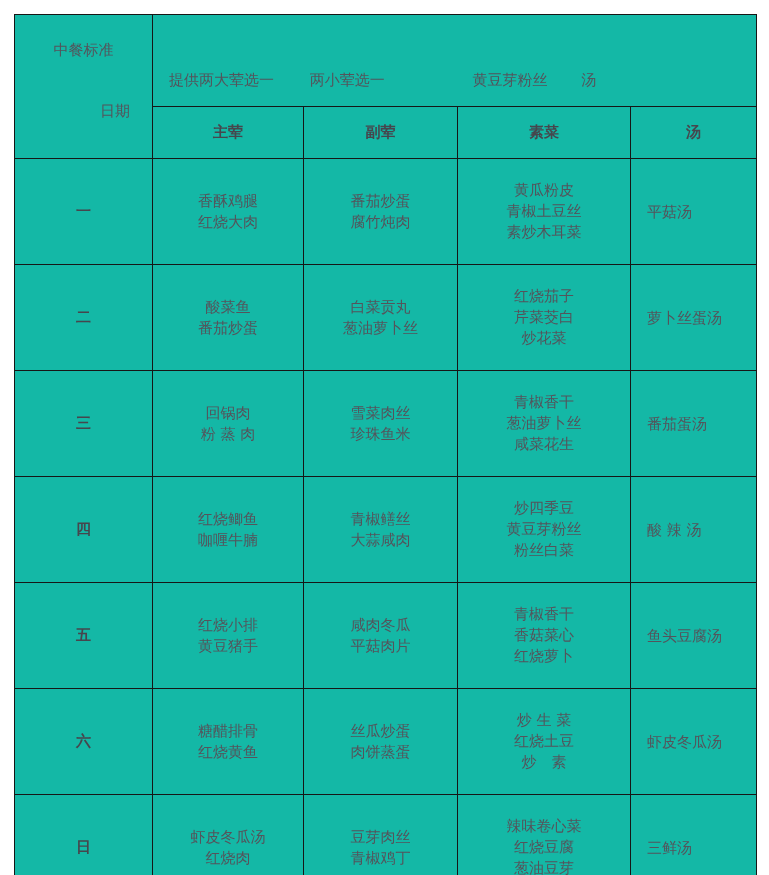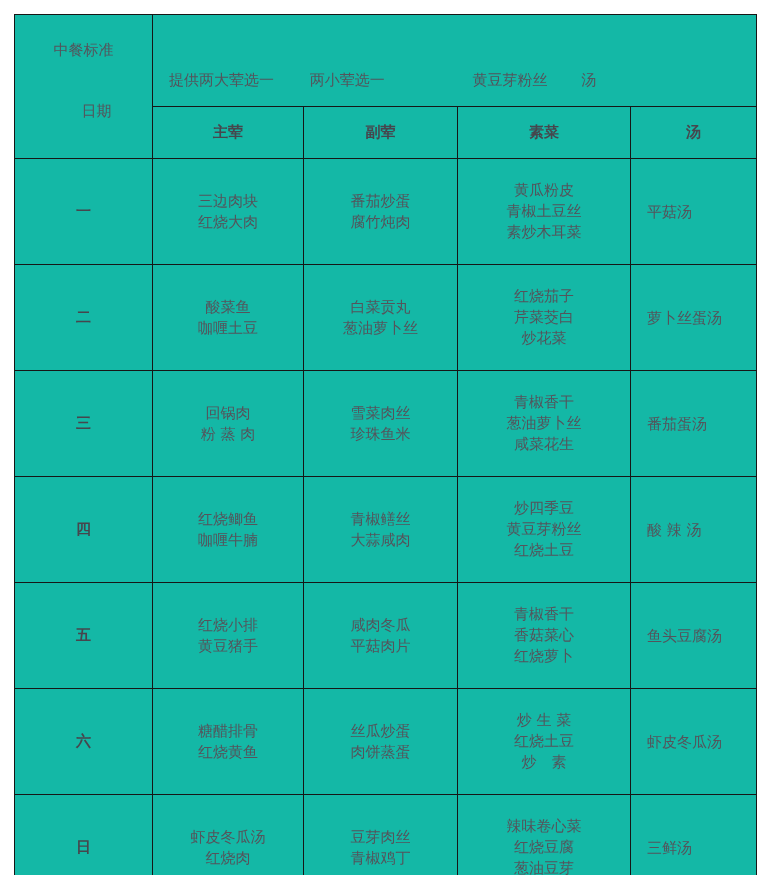--- a/index.html
+++ b/index.html
@@ -37,21 +37,21 @@
   }
   .corner-inner {
     height: 98px;
     display: flex;
     flex-direction: column;
     justify-content: space-between;
     padding: 10px 6px 8px 6px;
     box-sizing: border-box;
   }
   .corner-top  { text-align: center; }
-  .corner-bottom { text-align: center; padding-left: 2px; margin-left: 24px; }
+  .corner-bottom { text-align: right; padding-left: 2px; margin-left: 24px; }
   
   th.note-cell {
     font-weight: normal;
     text-align: left;
     padding-left: 7px;
     vertical-align: middle;
   }
   th.note-cell .rule { display: inline-block; }
   th.note-cell .rule:nth-child(1) { margin-right: 31px; margin-top: 40px; }
   th.note-cell .rule:nth-child(2) { margin-right: 83px; }
@@ -110,33 +110,33 @@
       <tr>
         <th class="colhead">主荤</th>
         <th class="colhead">副荤</th>
         <th class="colhead">素菜</th>
         <th class="colhead">汤</th>
       </tr>
     </thead>
     <tbody>
       <tr>
         <td class="day-cell">一</td>
-        <td class="dish-cell">三边肉块
+        <td class="dish-cell">香酥鸡腿
 红烧大肉</td>
         <td class="dish-cell">番茄炒蛋
 腐竹炖肉</td>
         <td class="dish-cell">黄瓜粉皮
 青椒土豆丝
 素炒木耳菜</td>
         <td class="soup-cell">平菇汤</td>
       </tr>
       <tr>
         <td class="day-cell">二</td>
         <td class="dish-cell">酸菜鱼
-咖喱土豆</td>
+番茄炒蛋</td>
         <td class="dish-cell">白菜贡丸
 葱油萝卜丝</td>
         <td class="dish-cell">红烧茄子
 芹菜茭白
 炒花菜</td>
         <td class="soup-cell">萝卜丝蛋汤</td>
       </tr>
       <tr>
         <td class="day-cell">三</td>
         <td class="dish-cell">回锅肉
@@ -149,21 +149,21 @@
         <td class="soup-cell">番茄蛋汤</td>
       </tr>
       <tr>
         <td class="day-cell">四</td>
         <td class="dish-cell">红烧鲫鱼
 咖喱牛腩</td>
         <td class="dish-cell">青椒鳝丝
 大蒜咸肉</td>
         <td class="dish-cell">炒四季豆
 黄豆芽粉丝
-红烧土豆</td>
+粉丝白菜</td>
         <td class="soup-cell">酸 辣 汤</td>
       </tr>
       <tr>
         <td class="day-cell">五</td>
         <td class="dish-cell">红烧小排
 黄豆猪手</td>
         <td class="dish-cell">咸肉冬瓜
 平菇肉片</td>
         <td class="dish-cell">青椒香干
 香菇菜心

